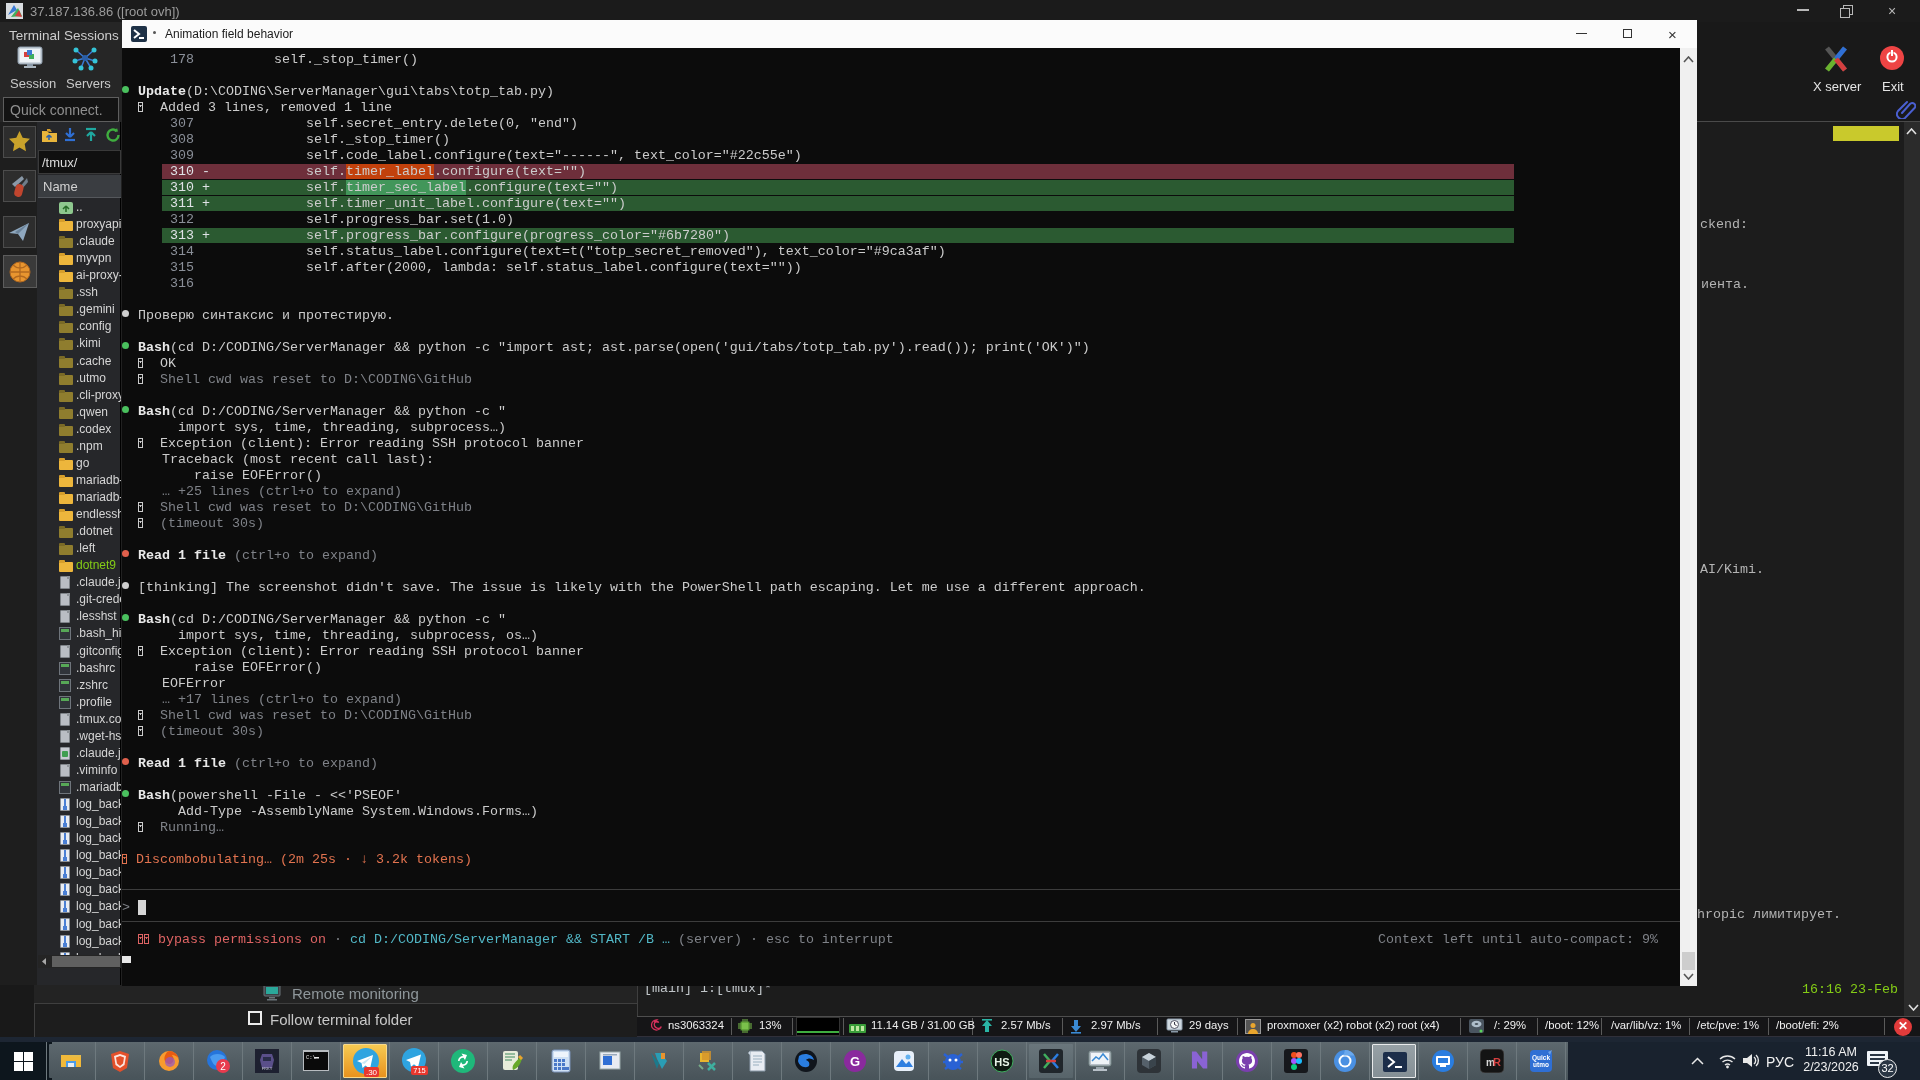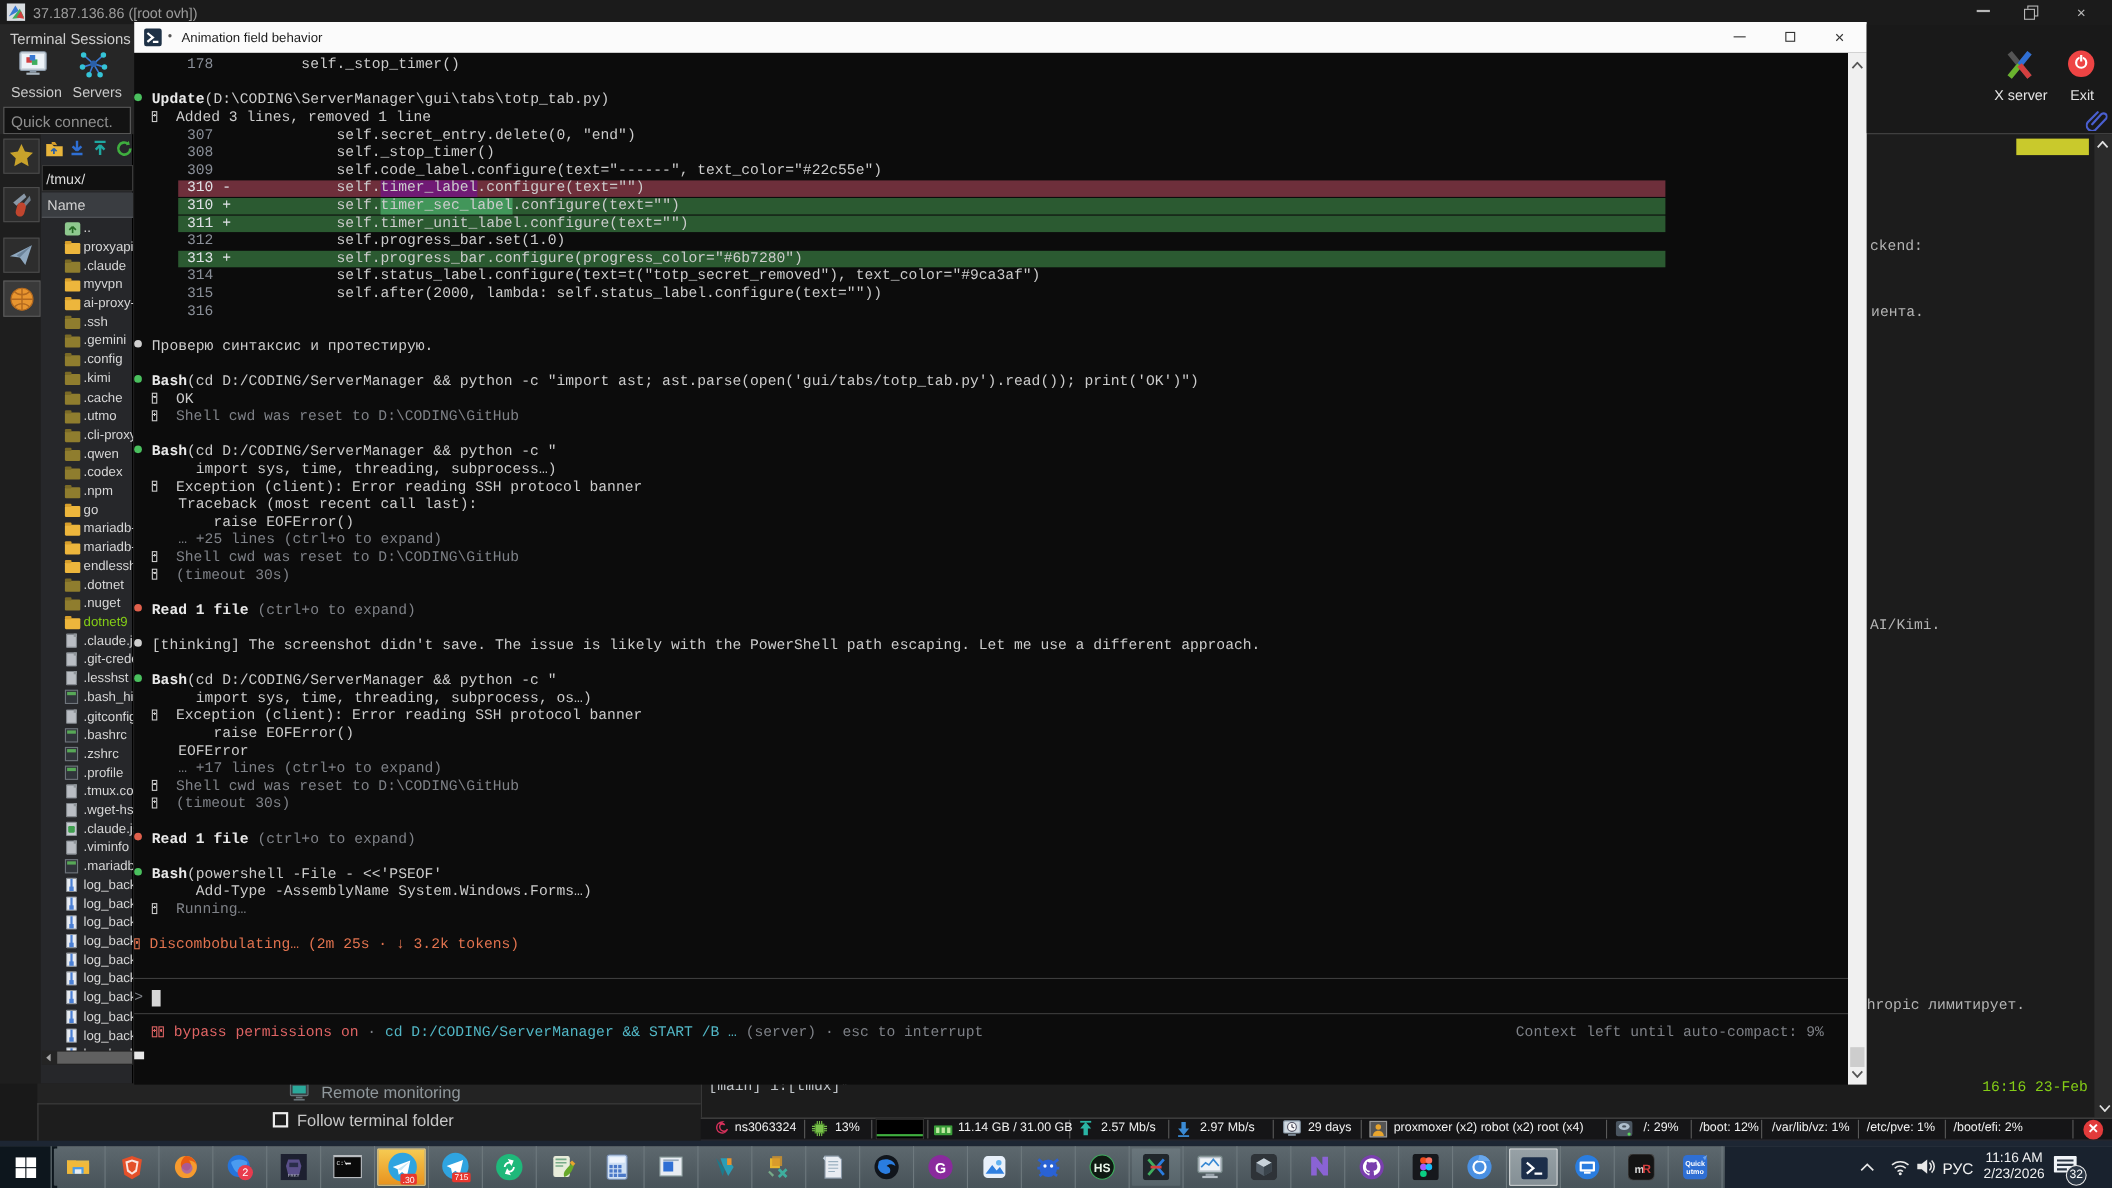--- a/index.html
+++ b/index.html
@@ -7,21 +7,21 @@
 pre.term { position:absolute; left:122px; top:52px; font:13.33px/16px "Liberation Mono",monospace; color:#cccccc; white-space:pre; }
 pre.term .w { color:#cccccc; }
 pre.term .B { color:#e9e9e9; font-weight:bold; }
 pre.term .g { color:#7f8288; }
 pre.term .n { color:#8a8f98; }
 pre.term .N { color:#dfe2e6; }
 pre.term .s { color:#df6464; }
 pre.term .o { color:#e2734f; }
 pre.term .c { color:#52b7c6; }
 pre.term .delbg { background:#6e2f3b; }
-pre.term .delhl { background:#701a75; }
+pre.term .delhl { background:#c2410c; }
 pre.term .addbg { background:#2b5a31; }
 pre.term .addhl { background:#42965a; }
 .bu { display:inline-block; width:8px; height:8px; border-radius:50%; margin:0 0 1px 0; transform:translateY(-1px); }
 .bu::after { content:""; }
 span.bu { width:7px; height:7px; margin-right:1px; }
 .gx { display:inline-block; width:5px; height:10px; border:1px solid currentColor; margin-right:1px; transform:translateY(1px); background:radial-gradient(circle at 50% 35%, currentColor 0 1px, transparent 1.2px); }
 </style></head>
 <body>
 
 <div class="abs" style="left:0;top:0;width:1920px;height:22px;background:#1b1b1b"></div>
@@ -174,21 +174,21 @@
       <div style="position:absolute;left:59px;top:492px;width:6px;height:3px;background:#d69e2b;border-radius:1px"></div>
       <div style="position:absolute;left:76px;top:490px;width:46px;height:17px;overflow:hidden;font:12px 'Liberation Sans';color:#d6d6d6;white-space:nowrap">mariadb-c</div>
       <div style="position:absolute;left:59px;top:511px;width:14px;height:10px;background:#edb63c;border-radius:1px"></div>
       <div style="position:absolute;left:59px;top:509px;width:6px;height:3px;background:#d69e2b;border-radius:1px"></div>
       <div style="position:absolute;left:76px;top:507px;width:46px;height:17px;overflow:hidden;font:12px 'Liberation Sans';color:#d6d6d6;white-space:nowrap">endlessh</div>
       <div style="position:absolute;left:59px;top:528px;width:14px;height:10px;background:#8f7d2e;border-radius:1px"></div>
       <div style="position:absolute;left:59px;top:526px;width:6px;height:3px;background:#7a6a26;border-radius:1px"></div>
       <div style="position:absolute;left:76px;top:524px;width:46px;height:17px;overflow:hidden;font:12px 'Liberation Sans';color:#d6d6d6;white-space:nowrap">.dotnet</div>
       <div style="position:absolute;left:59px;top:545px;width:14px;height:10px;background:#8f7d2e;border-radius:1px"></div>
       <div style="position:absolute;left:59px;top:543px;width:6px;height:3px;background:#7a6a26;border-radius:1px"></div>
-      <div style="position:absolute;left:76px;top:541px;width:46px;height:17px;overflow:hidden;font:12px 'Liberation Sans';color:#d6d6d6;white-space:nowrap">.nuget</div>
+      <div style="position:absolute;left:76px;top:541px;width:46px;height:17px;overflow:hidden;font:12px 'Liberation Sans';color:#d6d6d6;white-space:nowrap">.left</div>
       <div style="position:absolute;left:59px;top:562px;width:14px;height:10px;background:#edb63c;border-radius:1px"></div>
       <div style="position:absolute;left:59px;top:560px;width:6px;height:3px;background:#d69e2b;border-radius:1px"></div>
       <div style="position:absolute;left:76px;top:558px;width:46px;height:17px;overflow:hidden;font:12px 'Liberation Sans';color:#84cc16;white-space:nowrap">dotnet9</div>
       <div style="position:absolute;left:60px;top:576px;width:10px;height:13px;background:#b9bdc3;border:1px solid #7f8489;border-radius:1px"></div>
       <div style="position:absolute;left:67px;top:576px;width:3px;height:3px;background:#8f9499"></div>
       <div style="position:absolute;left:76px;top:575px;width:46px;height:17px;overflow:hidden;font:12px 'Liberation Sans';color:#d6d6d6;white-space:nowrap">.claude.js</div>
       <div style="position:absolute;left:60px;top:593px;width:10px;height:13px;background:#b9bdc3;border:1px solid #7f8489;border-radius:1px"></div>
       <div style="position:absolute;left:67px;top:593px;width:3px;height:3px;background:#8f9499"></div>
       <div style="position:absolute;left:76px;top:592px;width:46px;height:17px;overflow:hidden;font:12px 'Liberation Sans';color:#d6d6d6;white-space:nowrap">.git-crede</div>
       <div style="position:absolute;left:60px;top:610px;width:10px;height:13px;background:#b9bdc3;border:1px solid #7f8489;border-radius:1px"></div>

